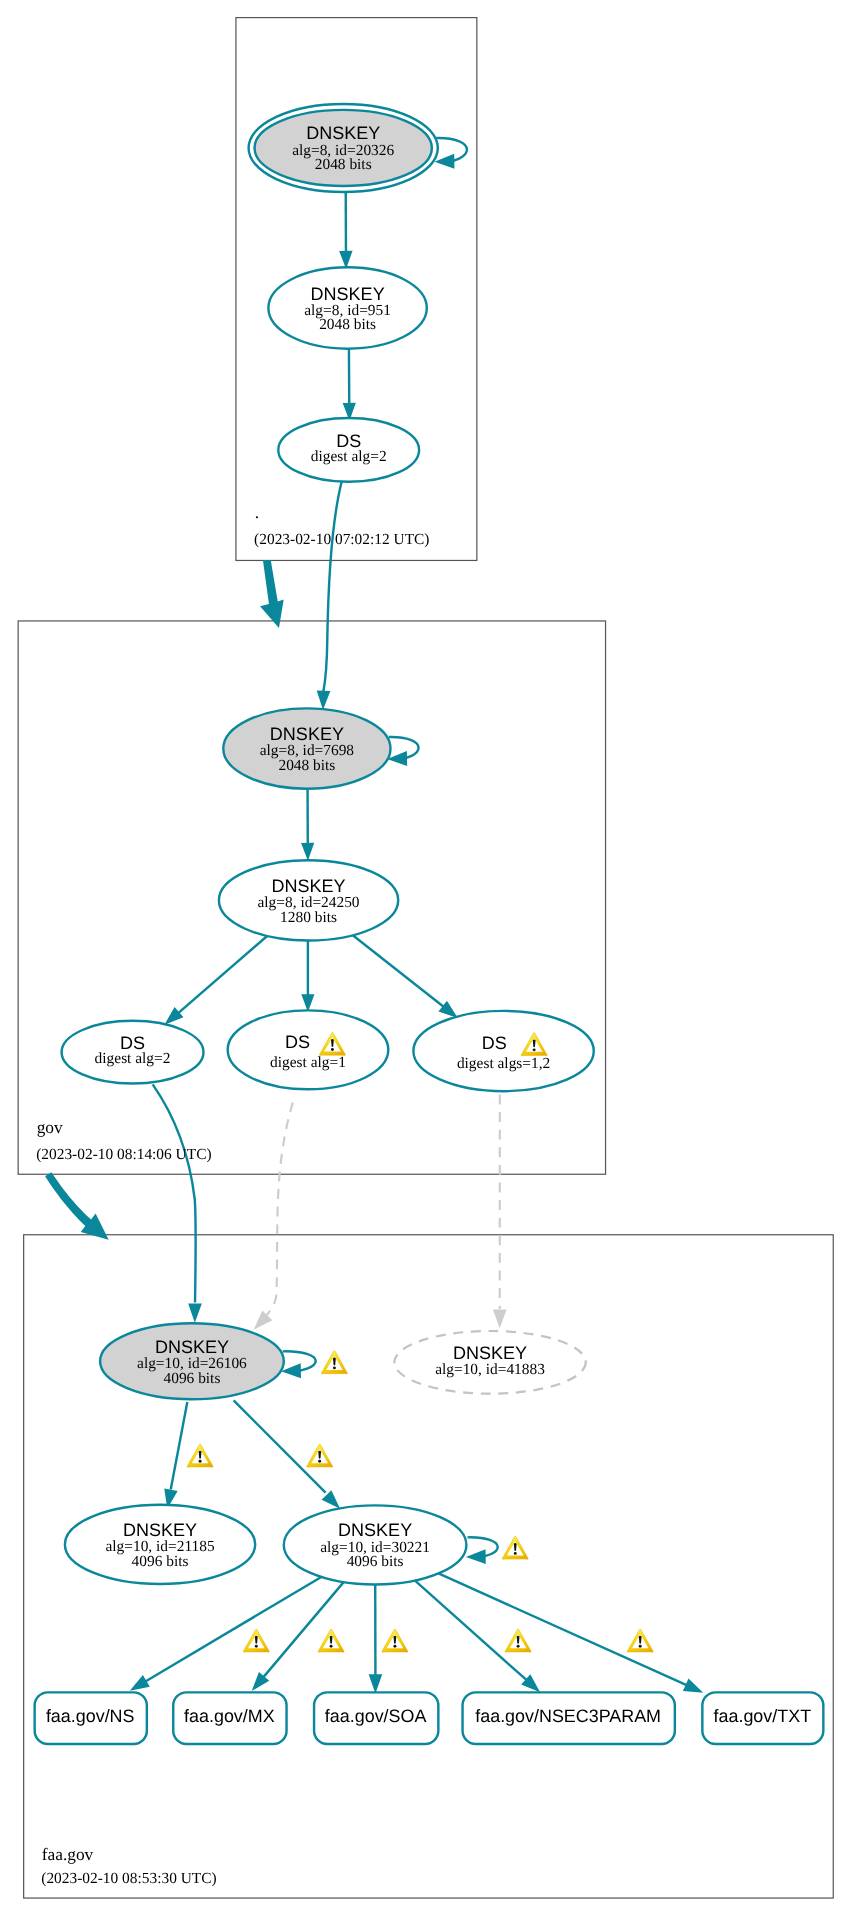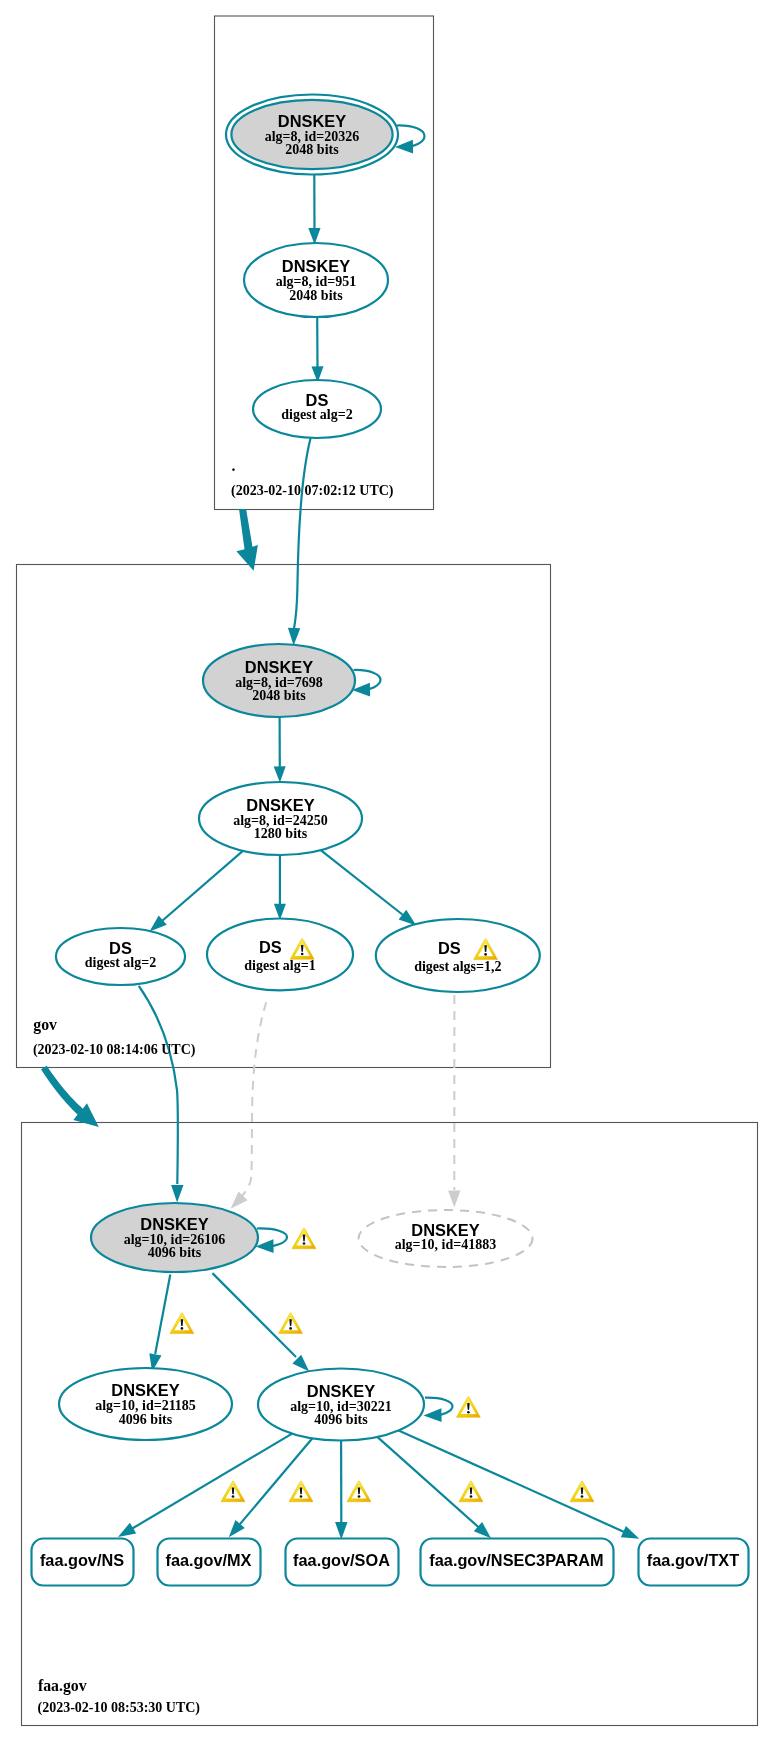--- a/index.html
+++ b/index.html
@@ -1,17 +1,17 @@
 <!DOCTYPE html>
 <html><head>
 <meta charset="utf-8">
 <style>
 html,body{margin:0;padding:0;background:#ffffff;}
 body{width:773px;height:1742px;overflow:hidden;}
-#canvas{position:relative;width:773px;height:1742px;font-weight:bold;}
+#canvas{position:relative;width:773px;height:1742px;}
 svg#g{display:block;}
 text{white-space:pre;}
 .ttl{font-family:"Liberation Sans",sans-serif;font-size:16.4px;fill:#000;}
 .sub{font-family:"Liberation Serif",serif;font-size:14px;fill:#000;}
 .dash{fill:#000;}
 .zlab{font-family:"Liberation Serif",serif;font-size:15.8px;fill:#000;}
 .zts{font-family:"Liberation Serif",serif;font-size:14px;fill:#000;}
 .rrs{font-family:"Liberation Sans",sans-serif;font-size:16.3px;fill:#000;}
 .cbox{fill:none;stroke:#555555;stroke-width:1.1;}
 .ell{fill:#ffffff;stroke:#0a879a;stroke-width:2.2;}

